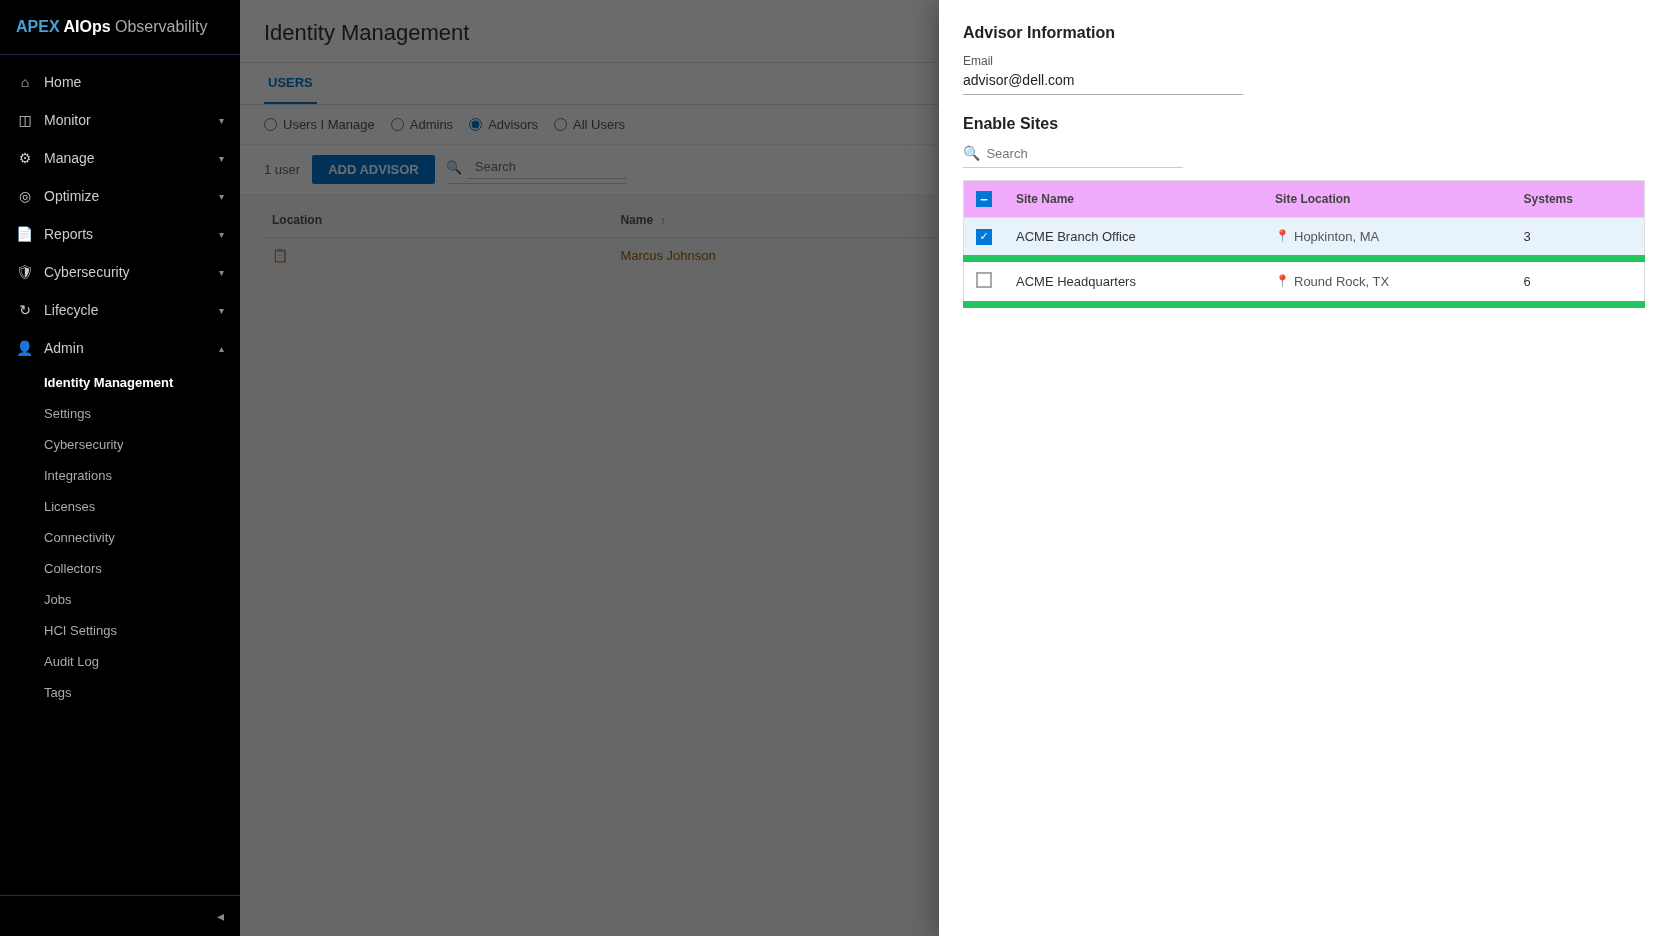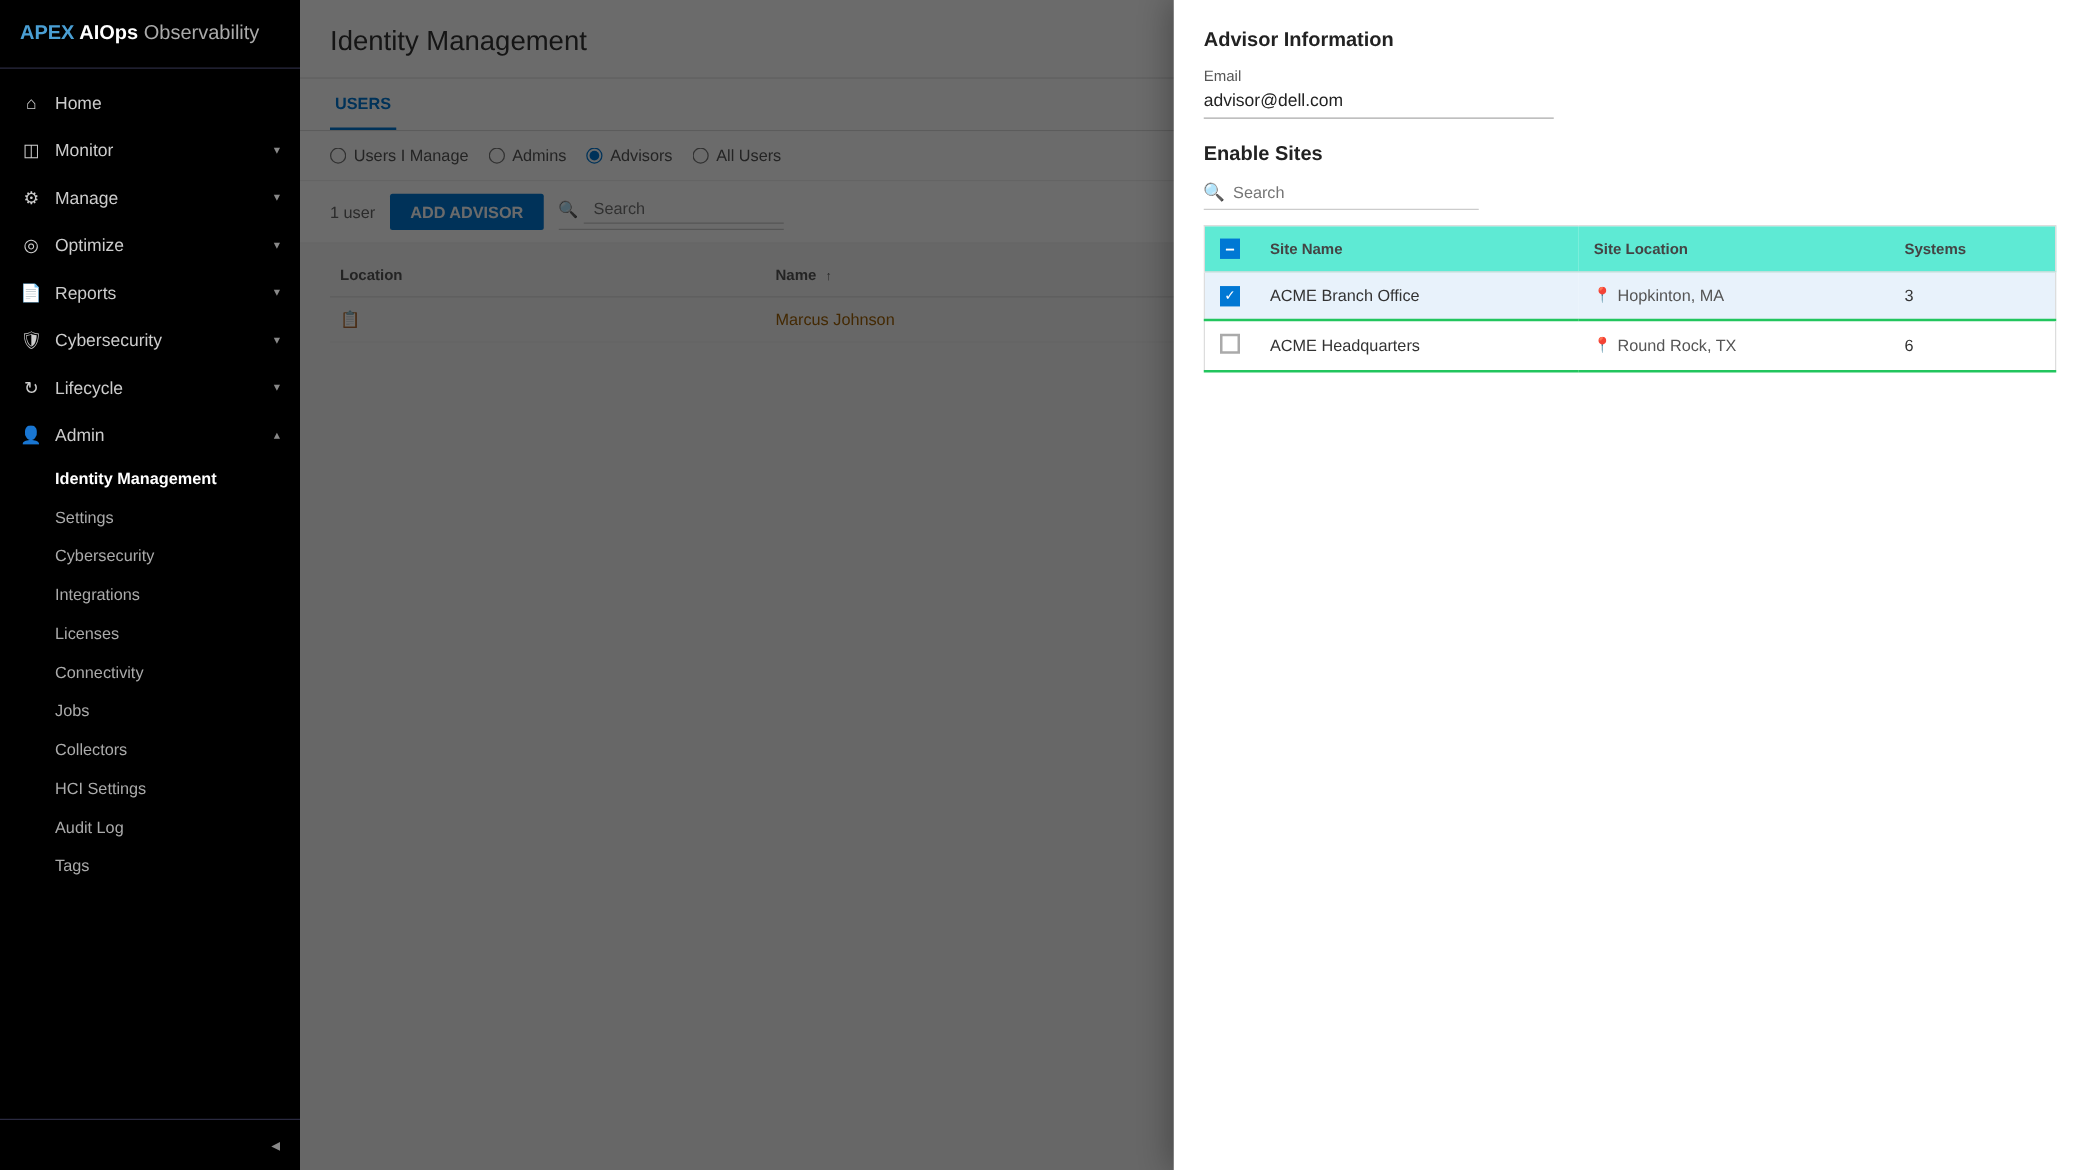--- a/index.html
+++ b/index.html
@@ -162,24 +162,24 @@
     .search-sites input {
       border: none; outline: none; font-size: 13px; width: 180px; color: #333;
     }
     .sites-table { width: 100%; border-collapse: collapse; border: 1px solid #ddd; }
     .sites-table th {
       text-align: left;
       padding: 10px 12px;
       font-size: 12px;
       font-weight: 600;
       color: #444;
-      background: #5eead4;
+      background: #f0abfc;
       border-bottom: 1px solid #ddd;
     }
-    .sites-table td { padding: 10px 12px; font-size: 13px; color: #333; border-bottom: 2px solid #22c55e; }
+    .sites-table td { padding: 10px 12px; font-size: 13px; color: #333; border-bottom: 7px solid #22c55e; }
     .sites-table tr.selected-row { background: #e8f2fb; }
     .sites-table .location-cell { color: #555; display: flex; align-items: center; gap: 4px; }
     .checkbox-header {
       width: 32px;
     }
     .modal-footer {
       display: flex;
       align-items: center;
       justify-content: flex-end;
       gap: 12px;
@@ -294,24 +294,24 @@
     <div class="sub-nav-item">
       <span>Integrations</span>
     </div>
     <div class="sub-nav-item">
       <span>Licenses</span>
     </div>
     <div class="sub-nav-item">
       <span>Connectivity</span>
     </div>
     <div class="sub-nav-item">
+      <span>Collectors</span>
+    </div>
+    <div class="sub-nav-item">
       <span>Jobs</span>
-    </div>
-    <div class="sub-nav-item">
-      <span>Collectors</span>
     </div>
     <div class="sub-nav-item">
       <span>HCI Settings</span>
     </div>
     <div class="sub-nav-item">
       <span>Audit Log</span>
     </div>
     <div class="sub-nav-item">
       <span>Tags</span>
     </div>

